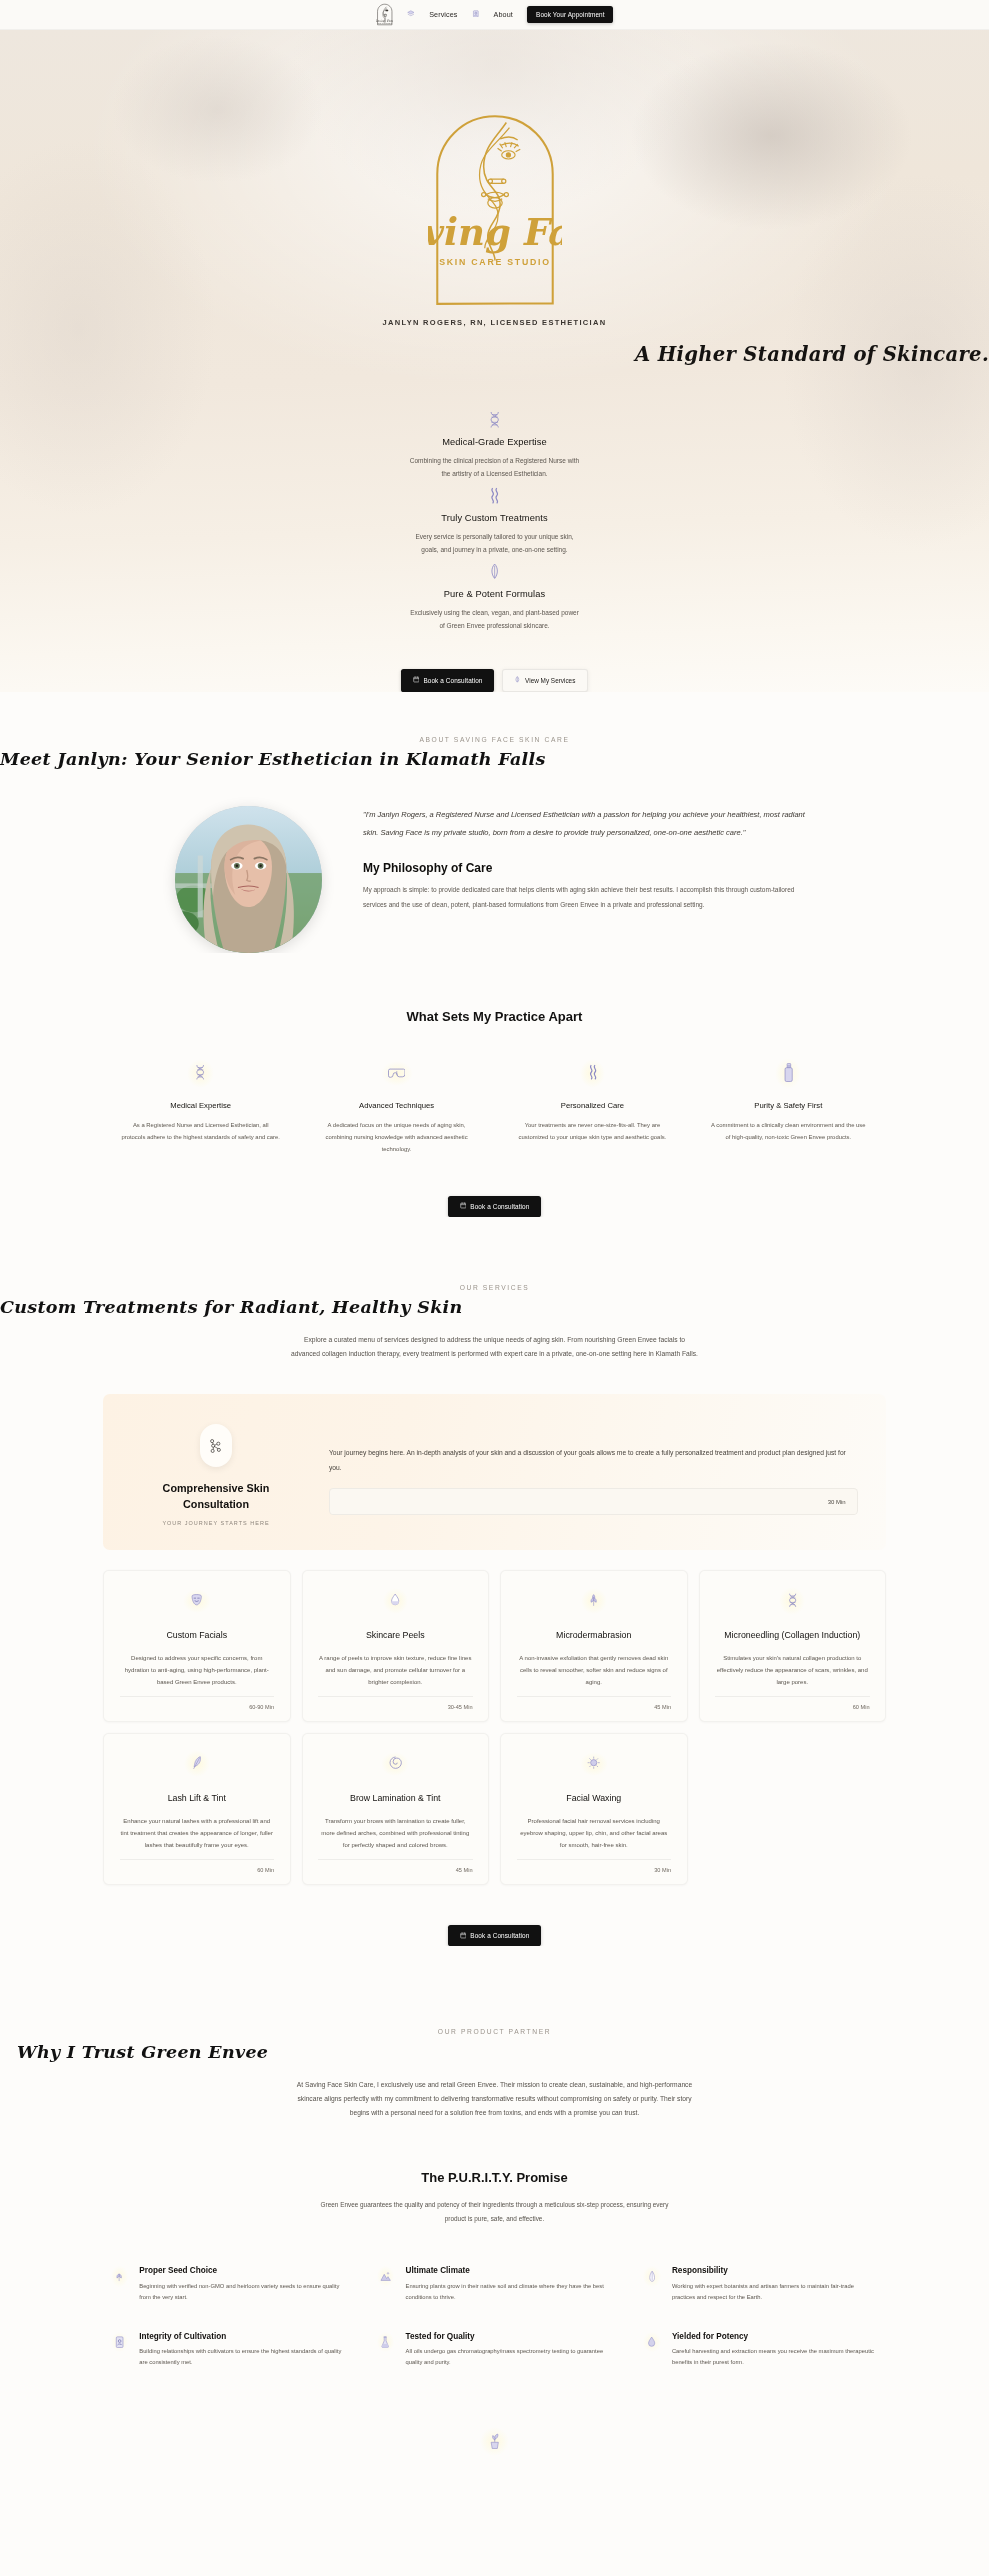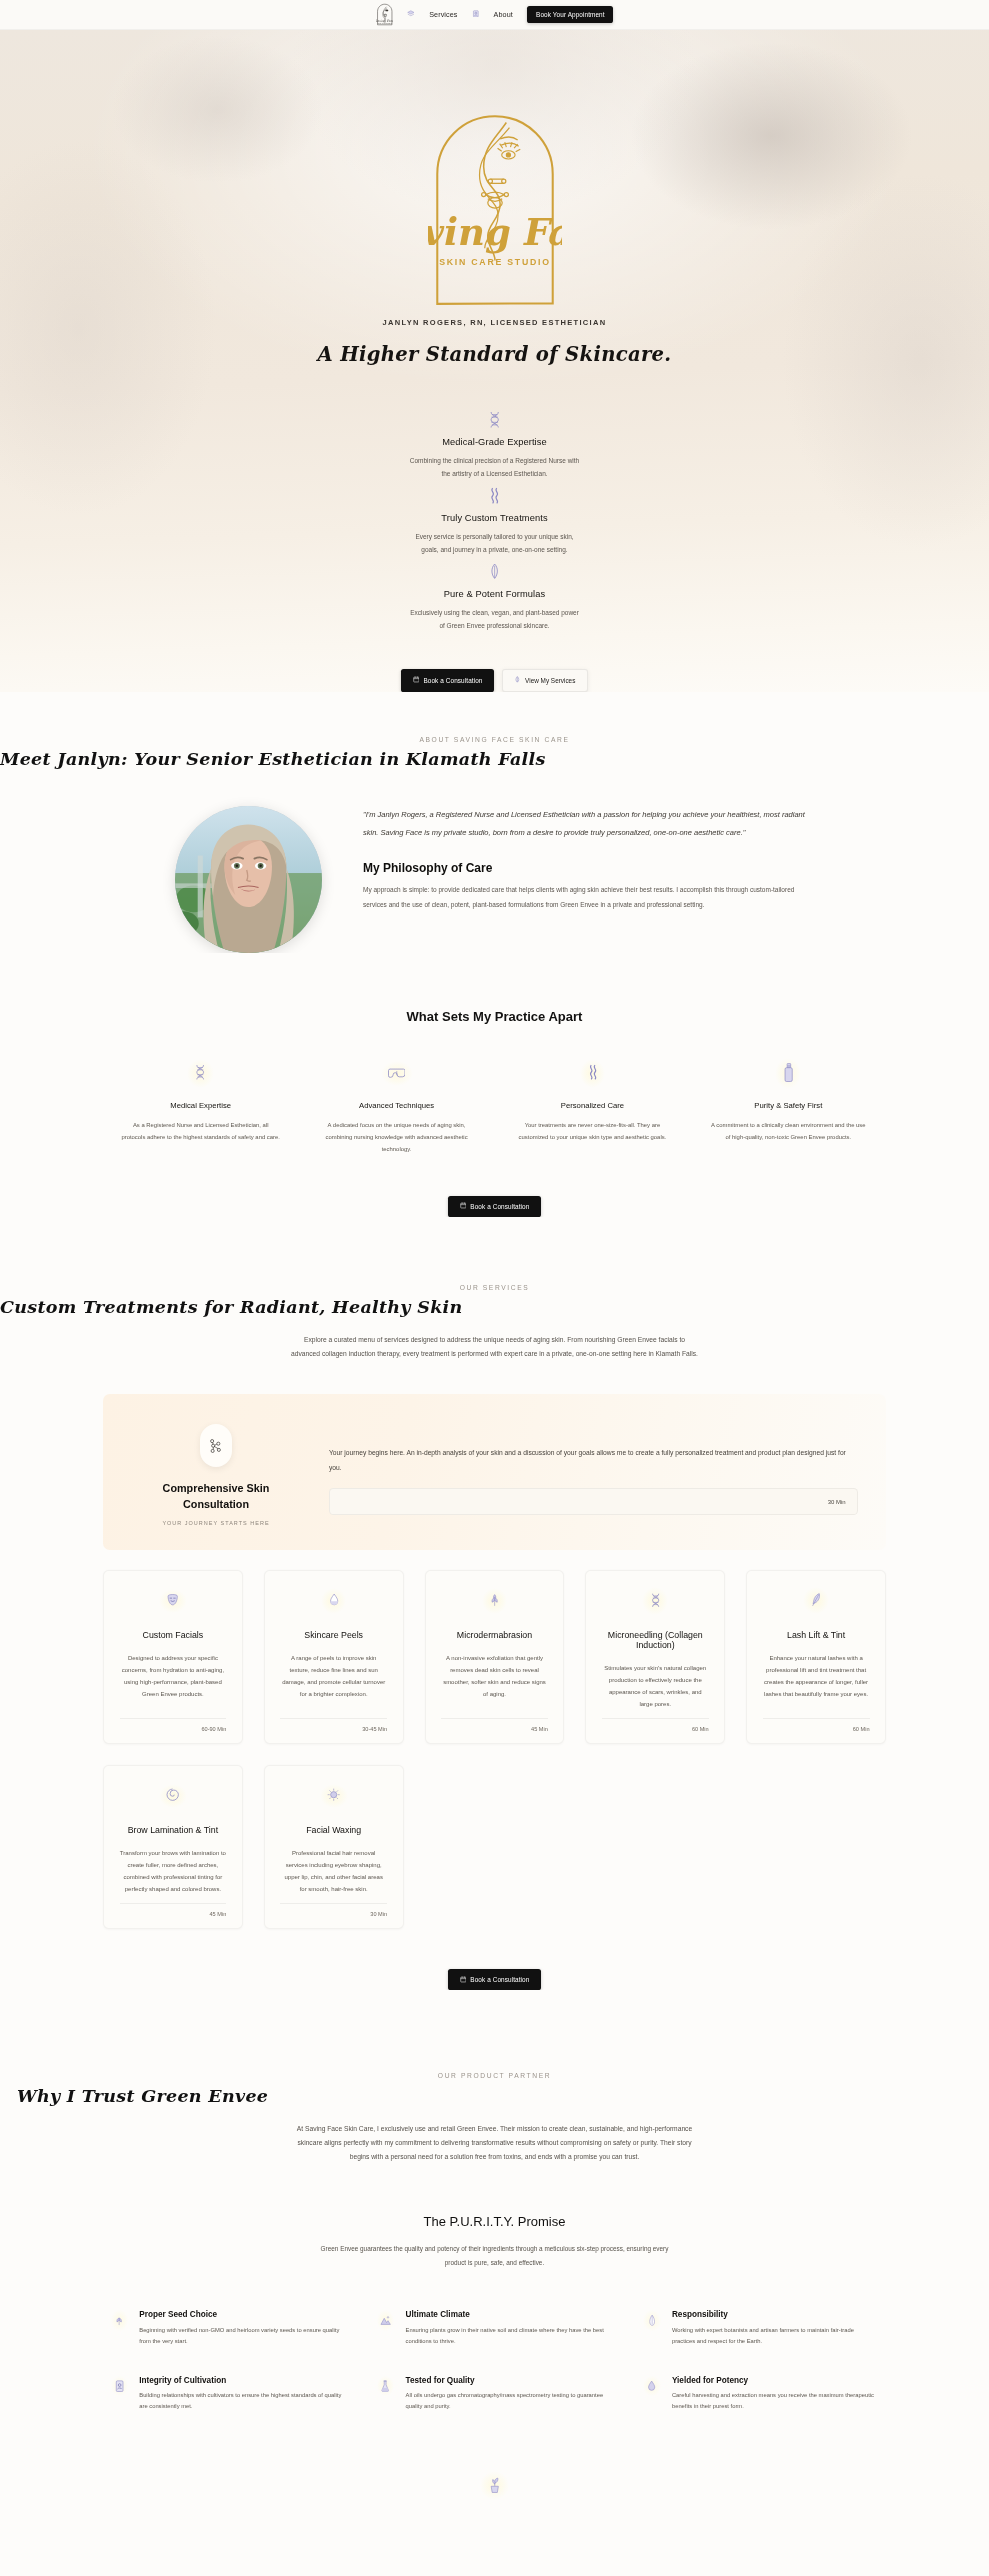--- a/index.html
+++ b/index.html
@@ -5,21 +5,21 @@
 <style>
   * { box-sizing: border-box; margin: 0; padding: 0; }
   html, body { width: 989px; }
   body {
     font-family: "Liberation Sans", sans-serif;
     background: #fdfcfa;
     color: #1c1a18;
     width: 989px;
     overflow-x: hidden;
   }
-  .script { font-family: "DejaVu Serif", serif; font-style: italic; font-weight: 700; letter-spacing: 0.3px; }
+  .script { font-family: "DejaVu Serif", serif; font-style: italic; font-weight: 700; letter-spacing: 0.3px; text-align: right; }
 
   
   .nav {
     height: 30px; background: #fbfaf7; display: flex; align-items: center;
     justify-content: center; gap: 14.4px; position: relative; z-index: 30;
     border-bottom: 0.5px solid rgba(0,0,0,.04);
   }
   .nav-logo { width: 17.5px; height: 23px; display: block; }
   .nav-link {
     display: flex; align-items: center; gap: 14px; font-size: 7.2px; color: #2a2724;
@@ -111,33 +111,33 @@
   .feat-t { font-size: 10.8px; font-weight: 700; line-height: 1.5; color: #110f0d; }
   .feat-sub { font-size: 5.5px; letter-spacing: 1px; color: #8d857c; margin-top: 7.2px; }
   .feat-right { padding-top: 27px; }
   .feat-d { font-size: 6.7px; line-height: 2.25; color: #46413b; }
   .feat-bar {
     margin-top: 13.4px; height: 27px; border-radius: 4.6px; background: #fbf8f2;
     border: 0.5px solid rgba(0,0,0,.05); display: flex; align-items: center; justify-content: flex-end;
     padding-right: 11.3px; font-size: 6px; color: #4f4a44;
   }
 
-  .svc-grid { width: 783px; margin: 20.6px auto 0; display: grid; grid-template-columns: repeat(5,1fr); gap: 21px; }
+  .svc-grid { width: 783px; margin: 20.6px auto 0; display: grid; grid-template-columns: repeat(4,1fr); gap: 11px; }
   .svc-card {
     background: #fdfcf9; border: 0.5px solid rgba(0,0,0,.045); border-radius: 5.7px;
     padding: 17.5px 15.5px 11.3px; text-align: center; box-shadow: 0 0.5px 2.1px rgba(0,0,0,.03);
     display: flex; flex-direction: column;
   }
   .svc-ico { height: 24px; display: flex; align-items: center; justify-content: center; margin-bottom: 17.5px; }
   .svc-t { font-size: 8.8px; color: #12100e; margin-bottom: 11.3px; }
   .svc-d { font-size: 6px; line-height: 2.0; color: #5c564f; flex: 1; padding-bottom: 8.2px; }
   .svc-foot { border-top: 0.5px solid rgba(0,0,0,.06); padding-top: 7.2px; text-align: right; font-size: 5.6px; color: #6e675f; }
 
   .partner { padding: 82px 17px 0; background:#fdfcfa;}
-  .purity-h { font-size: 13px; font-weight: 400; text-align: center; color: #121110; margin-top: 49px; }
+  .purity-h { font-size: 13px; font-weight: 700; text-align: center; color: #121110; margin-top: 49px; }
   .purity-sub { font-size: 6.4px; line-height: 2.2; color: #57524b; text-align: center; max-width: 366px; margin: 13.4px auto 0; }
   .purity-grid { width: 768px; margin: 40px auto 0; display: grid; grid-template-columns: repeat(3,1fr); gap: 28px 31px; }
   .pu-item { display: grid; grid-template-columns: 21.6px 1fr; gap: 7.2px; }
   .pu-ico { width: 17.5px; height: 20.6px; border-radius: 4.6px; background: radial-gradient(ellipse at center, rgba(255,248,205,.55), rgba(255,248,205,0) 72%); display: flex; align-items: center; justify-content: center; }
   .pu-t { font-size: 8.2px; font-weight: 700; color: #12100e; margin-bottom: 5.2px; }
   .pu-d { font-size: 5.8px; line-height: 2.0; color: #5c564f; }
 
   .eco { text-align: center; margin-top: 58px; }
   .eco-ico { display: flex; justify-content: center; margin-bottom: 17.5px; }
   .ic { display: inline-block; vertical-align: middle; }

